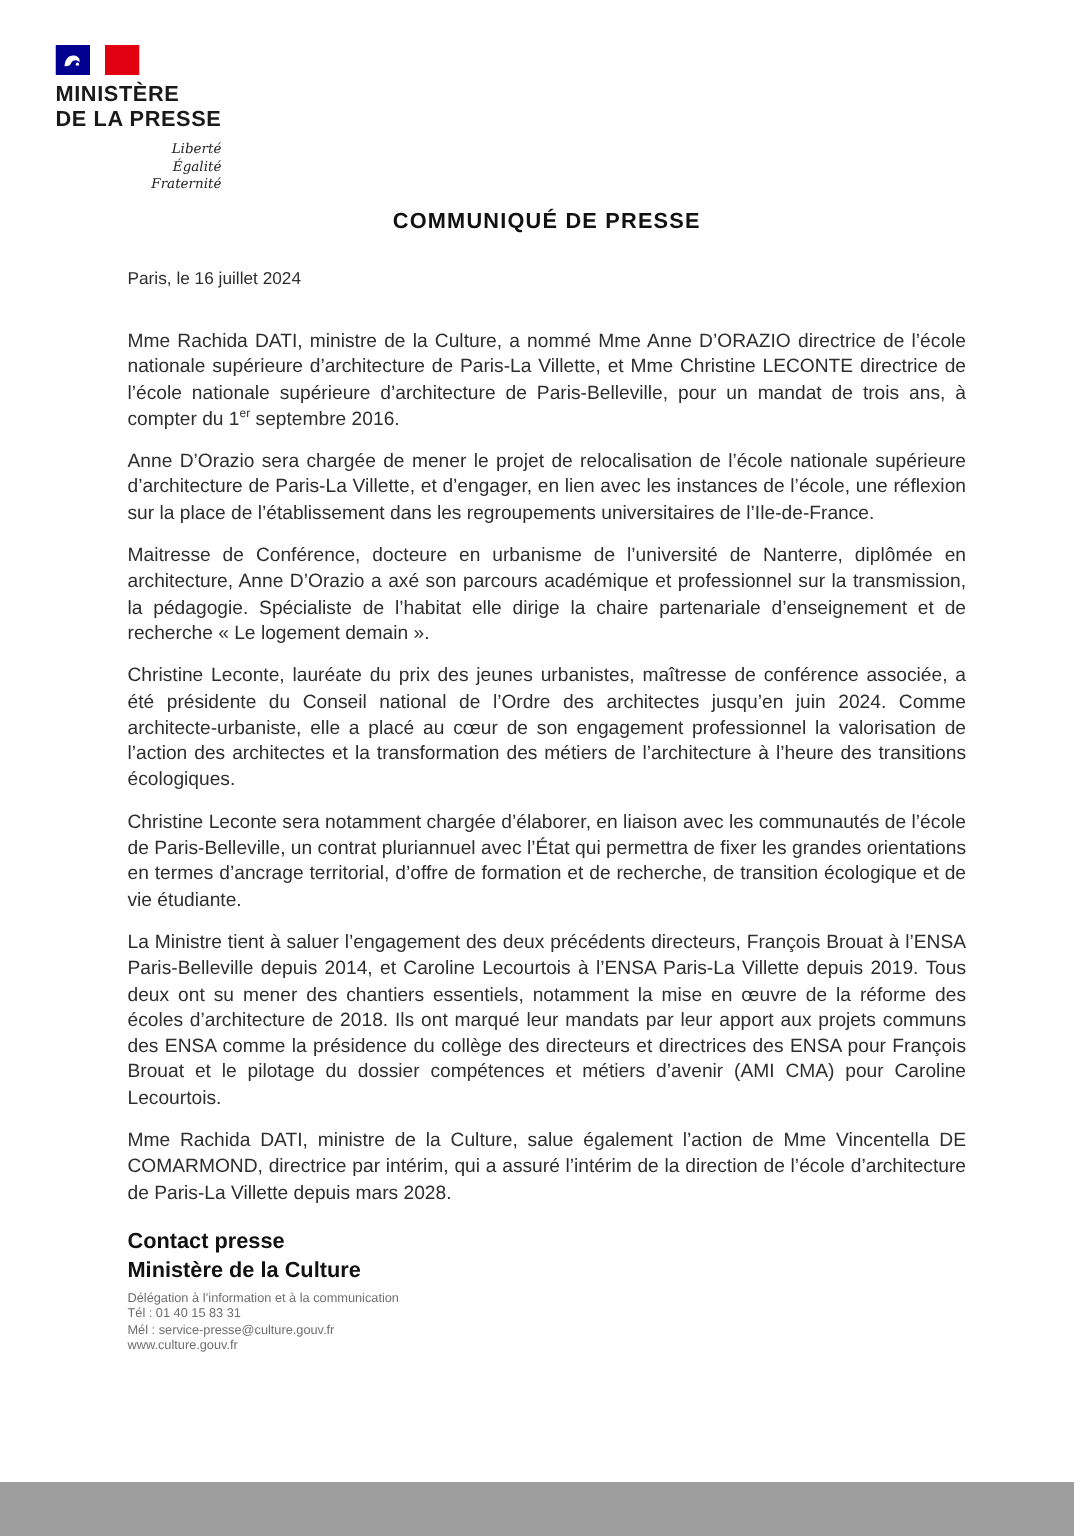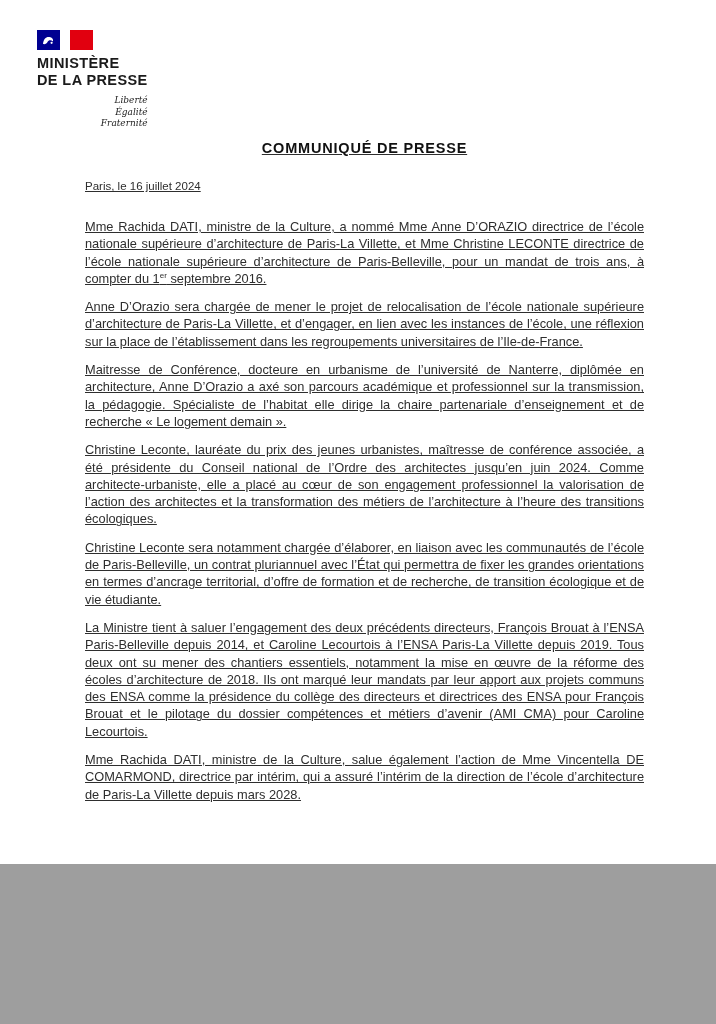--- a/index.html
+++ b/index.html
@@ -1,19 +1,19 @@
 <!DOCTYPE html>
 <html lang="fr"><head>
 <meta charset="utf-8">
 <style>
   html, body { margin: 0; padding: 0; background: #9e9e9e; }
   .page {
     position: relative;
     width: 716px;
-    height: 864px;
+    height: 988px;
     margin: 0 auto;
     background: #ffffff;
     font-family: "Liberation Sans", sans-serif;
     color: #2e2e2e;
     overflow: hidden;
     box-sizing: border-box;
     padding-left: 43px;
   }
 
   
@@ -39,21 +39,20 @@
     color: #222;
     text-align: right;
   }
 
   
   .doc {
     position: absolute;
     top: 140px;
     left: 85px;
     right: 72px;
-    text-decoration: underline;
   }
   .kicker {
     text-align: center;
     font-weight: bold;
     font-size: 14.5px;
     letter-spacing: 0.8px;
     color: #111;
     margin: 0 0 24px 0;
   }
   .dateline {
@@ -130,15 +129,25 @@
 
     <p class="para"><span>Mme Rachida DATI, ministre de la Culture, a nommé Mme Anne D’ORAZIO directrice de l’école nationale supérieure d’architecture de Paris-La Villette, et Mme Christine LECONTE directrice de l’école nationale supérieure d’architecture de Paris-Belleville, pour un mandat de trois ans, à compter du 1</span><sup>er</sup><span> septembre 2016.</span></p>
 
     <p class="para">Anne D’Orazio sera chargée de mener le projet de relocalisation de l’école nationale supérieure d’architecture de Paris-La Villette, et d’engager, en lien avec les instances de l’école, une réflexion sur la place de l’établissement dans les regroupements universitaires de l’Ile-de-France.</p>
     <p class="para">Maitresse de Conférence, docteure en urbanisme de l’université de Nanterre, diplômée en architecture, Anne D’Orazio a axé son parcours académique et professionnel sur la transmission, la pédagogie. Spécialiste de l’habitat elle dirige la chaire partenariale d’enseignement et de recherche « Le logement demain ».</p>
     <p class="para">Christine Leconte, lauréate du prix des jeunes urbanistes, maîtresse de conférence associée, a été présidente du Conseil national de l’Ordre des architectes jusqu’en juin 2024. Comme architecte-urbaniste, elle a placé au cœur de son engagement professionnel la valorisation de l’action des architectes et la transformation des métiers de l’architecture à l’heure des transitions écologiques.</p>
     <p class="para">Christine Leconte sera notamment chargée d’élaborer, en liaison avec les communautés de l’école de Paris-Belleville, un contrat pluriannuel avec l’État qui permettra de fixer les grandes orientations en termes d’ancrage territorial, d’offre de formation et de recherche, de transition écologique et de vie étudiante.</p>
     <p class="para">La Ministre tient à saluer l’engagement des deux précédents directeurs, François Brouat à l’ENSA Paris-Belleville depuis 2014, et Caroline Lecourtois à l’ENSA Paris-La Villette depuis 2019. Tous deux ont su mener des chantiers essentiels, notamment la mise en œuvre de la réforme des écoles d’architecture de 2018. Ils ont marqué leur mandats par leur apport aux projets communs des ENSA comme la présidence du collège des directeurs et directrices des ENSA pour François Brouat et le pilotage du dossier compétences et métiers d’avenir (AMI CMA) pour Caroline Lecourtois.</p>
     <p class="para">Mme Rachida DATI, ministre de la Culture, salue également l’action de Mme Vincentella DE COMARMOND, directrice par intérim, qui a assuré l’intérim de la direction de l’école d’architecture de Paris-La Villette depuis mars 2028.</p>
 
+    <div class="contact">
+      <p class="contact-heading">Contact presse</p>
+      <p class="contact-org">Ministère de la Culture</p>
+      <div class="contact-small">
+        <div>Délégation à l’information et à la communication</div>
+        <div>Tél : 01 40 15 83 31</div>
+        <div>Mél : service-presse@culture.gouv.fr</div>
+        <div>www.culture.gouv.fr</div>
+      </div>
+    </div>
 
   </div>
 </div>
 
 </body></html>

